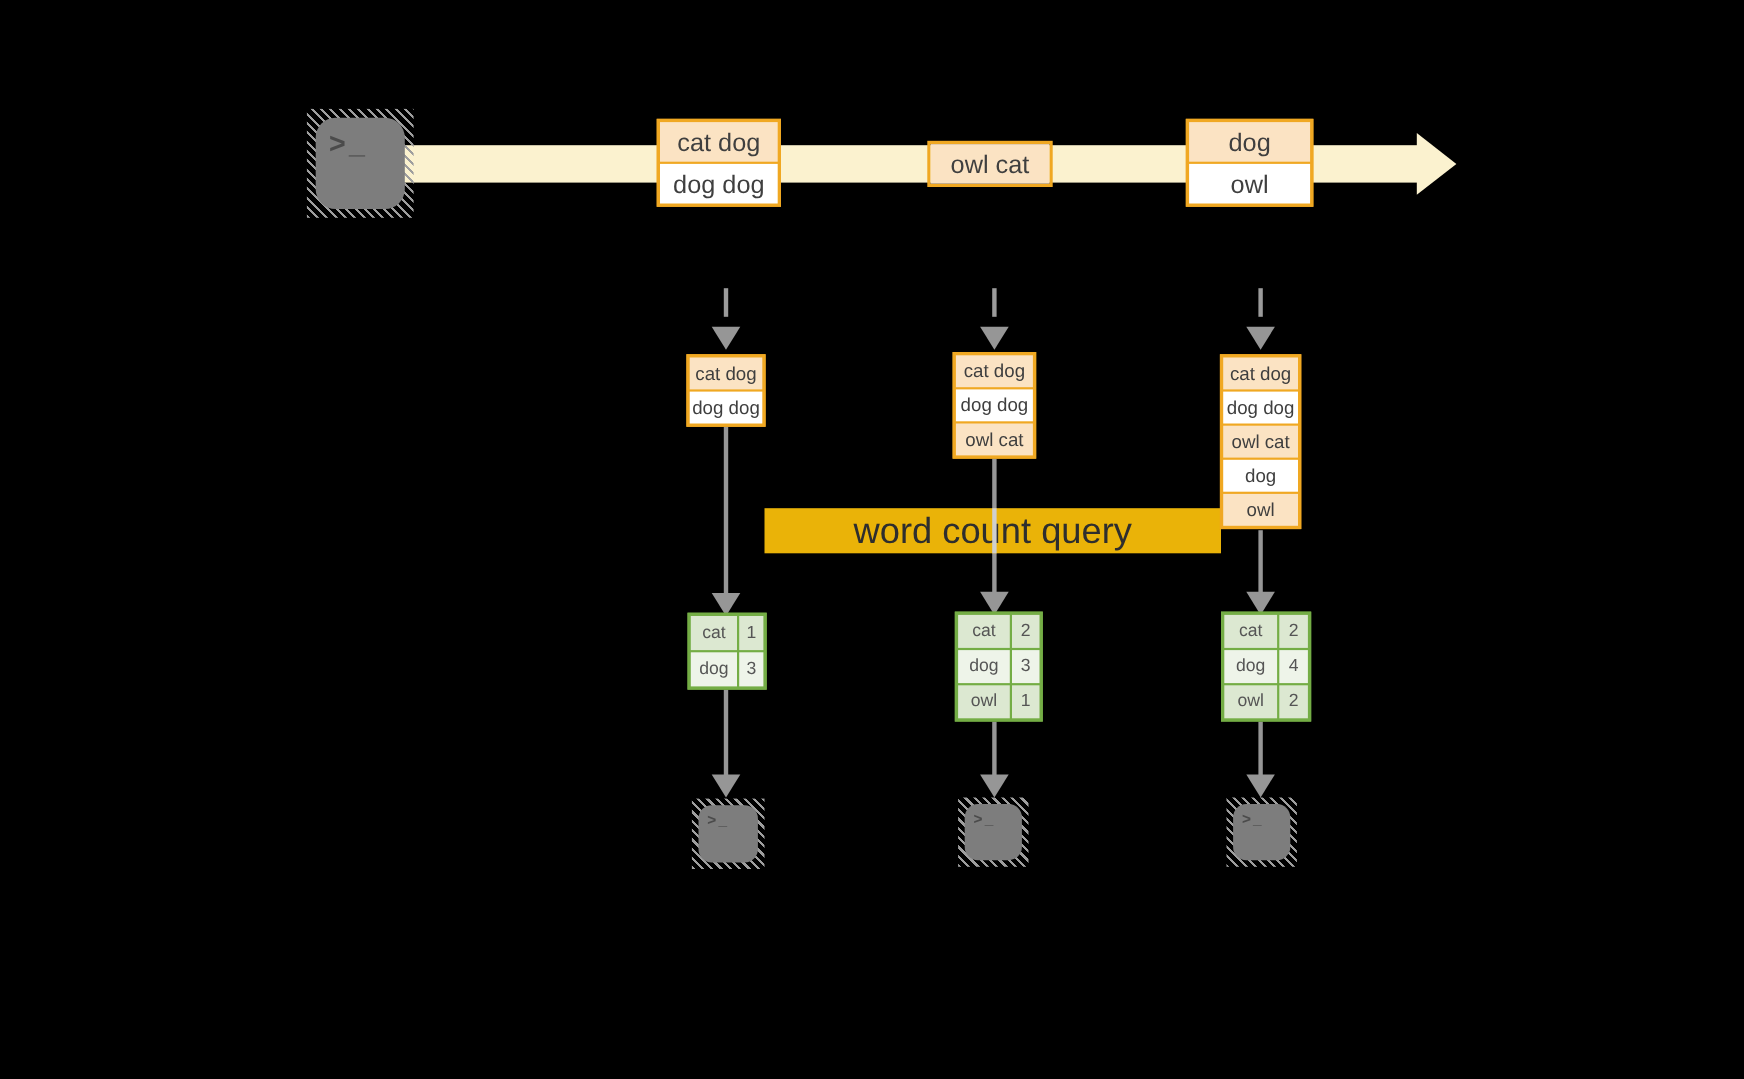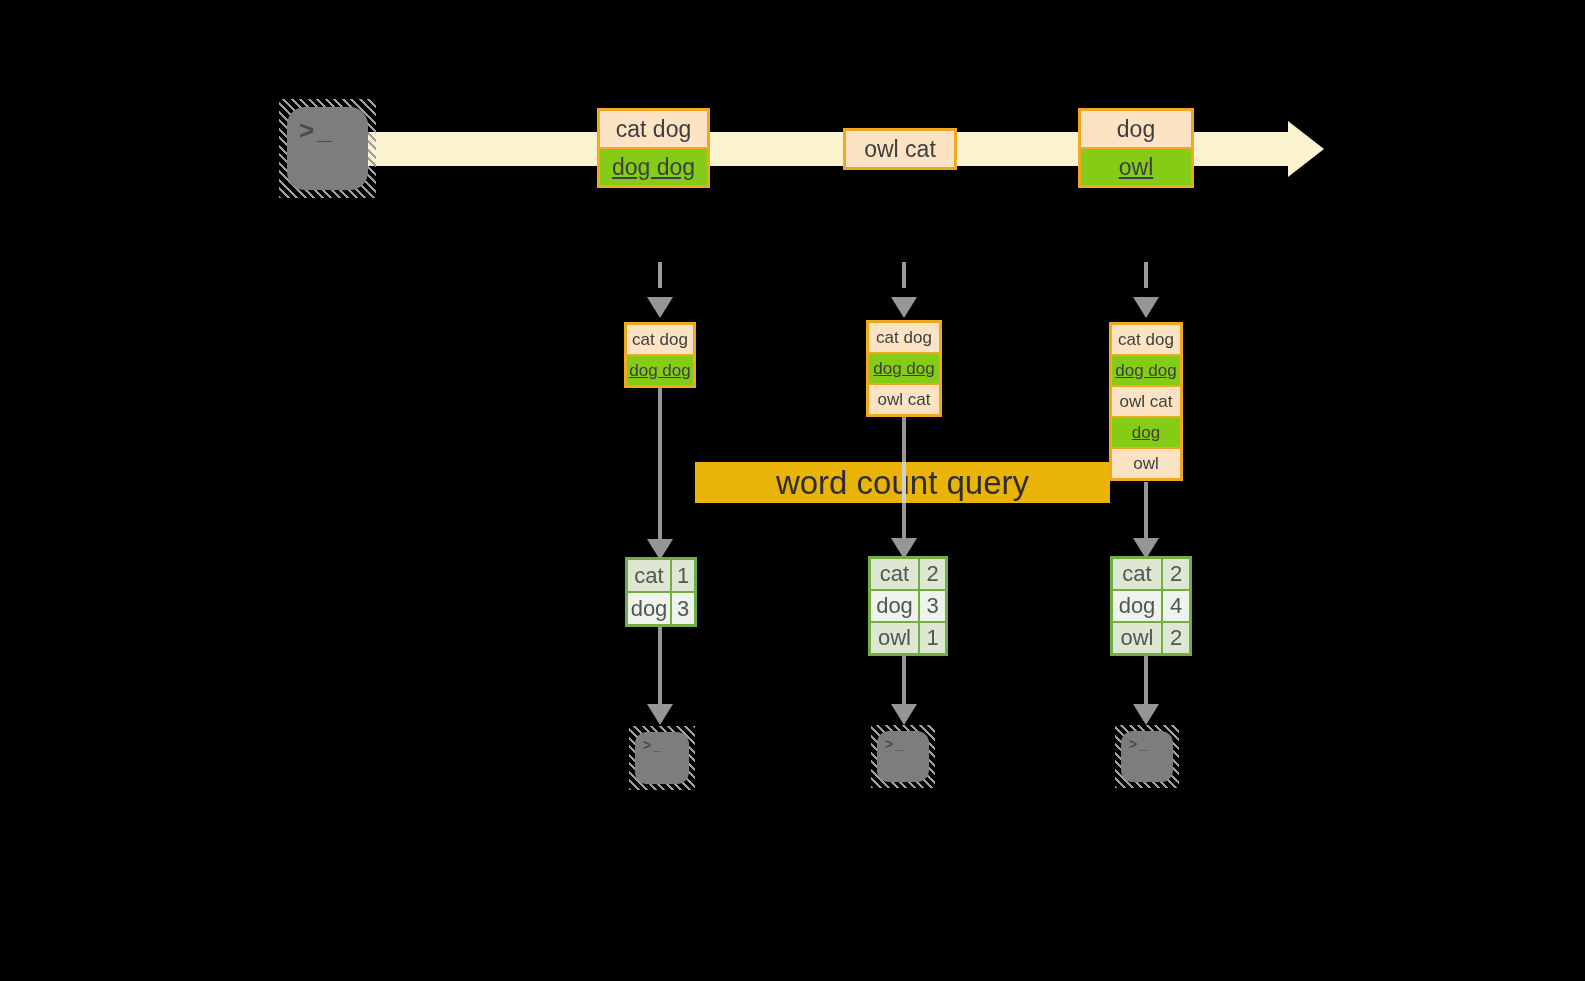--- a/index.html
+++ b/index.html
@@ -17,36 +17,36 @@
   .term-body{position:absolute;left:8px;top:8px;right:8px;bottom:8px;background:#7d7d7d;border-radius:18px;}
   .term-body.small{left:6px;top:6px;right:6px;bottom:6px;border-radius:12px;}
   .term-glyph{position:absolute;left:12px;top:8px;font-weight:bold;color:#4b4b4b;letter-spacing:3px;}
   .term-glyph.big{font-size:26px;}
   .term-glyph.small{font-size:14px;left:8px;top:5px;letter-spacing:2px;}
   
   .obox{position:absolute;box-sizing:border-box;border:3px solid #f0a822;background:#f0a822;z-index:3;}
   .obox .orow{display:flex;align-items:center;justify-content:center;color:#3f3f3f;}
   .obox .orow + .orow{margin-top:2px;}
   .obox .orow.dark{background:#fbe3c3;}
-  .obox .orow.light{background:#84cc16;text-decoration:underline;}
+  .obox .orow.light{background:#ffffff;}
   .record .orow{height:36px;font-size:23px;}
   .window .orow{height:29px;font-size:17px;}
   
   .vline{position:absolute;width:4px;background:#969696;z-index:2;}
   .dashline{position:absolute;width:4px;background:#9b9b9b;z-index:2;}
   .tri-down{position:absolute;width:0;height:0;z-index:2;
     border-left:13px solid transparent;border-right:13px solid transparent;border-top:21px solid #969696;}
   
   .query-label{position:absolute;left:695px;top:462px;width:415px;height:41px;background:#eab308;z-index:5;
     display:flex;align-items:center;justify-content:center;font-size:33px;font-weight:300;color:#2e2e2e;}
   .band-cross{position:absolute;left:902px;top:462px;width:4px;height:41px;background:#cfcfcf;z-index:6;}
   
   .gtable{position:absolute;box-sizing:border-box;border:3px solid #74ad45;background:#74ad45;z-index:3;
     display:grid;grid-gap:2px;}
-  .gtable .cell{display:flex;align-items:center;justify-content:center;font-size:22px;color:#555;}
+  .gtable .cell{display:flex;align-items:center;justify-content:center;font-size:16px;color:#555;}
   .gtable .cell.dark{background:#dce8d1;}
   .gtable .cell.light{background:#eef4e9;}
 </style>
 </head>
 <body>
 
 <div id="canvas">
 
   <div class="stream-band"></div>
   <div class="stream-head"></div>

